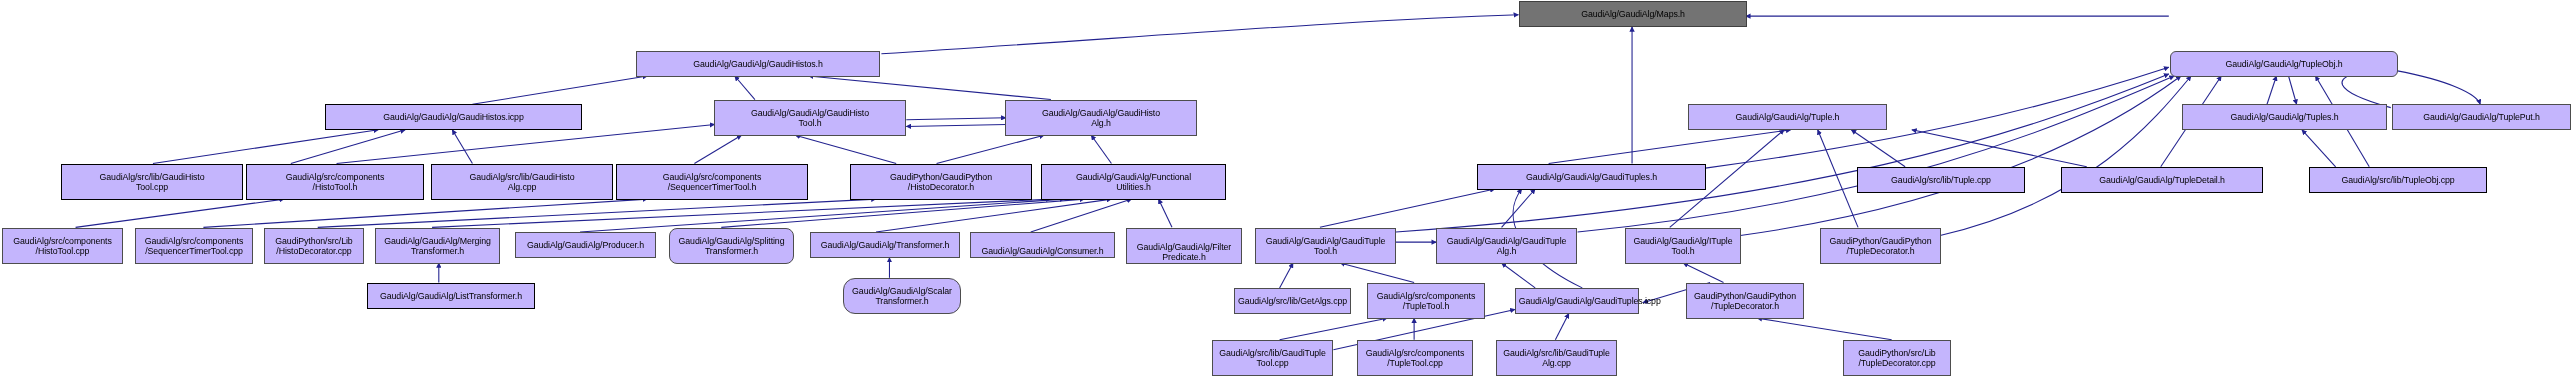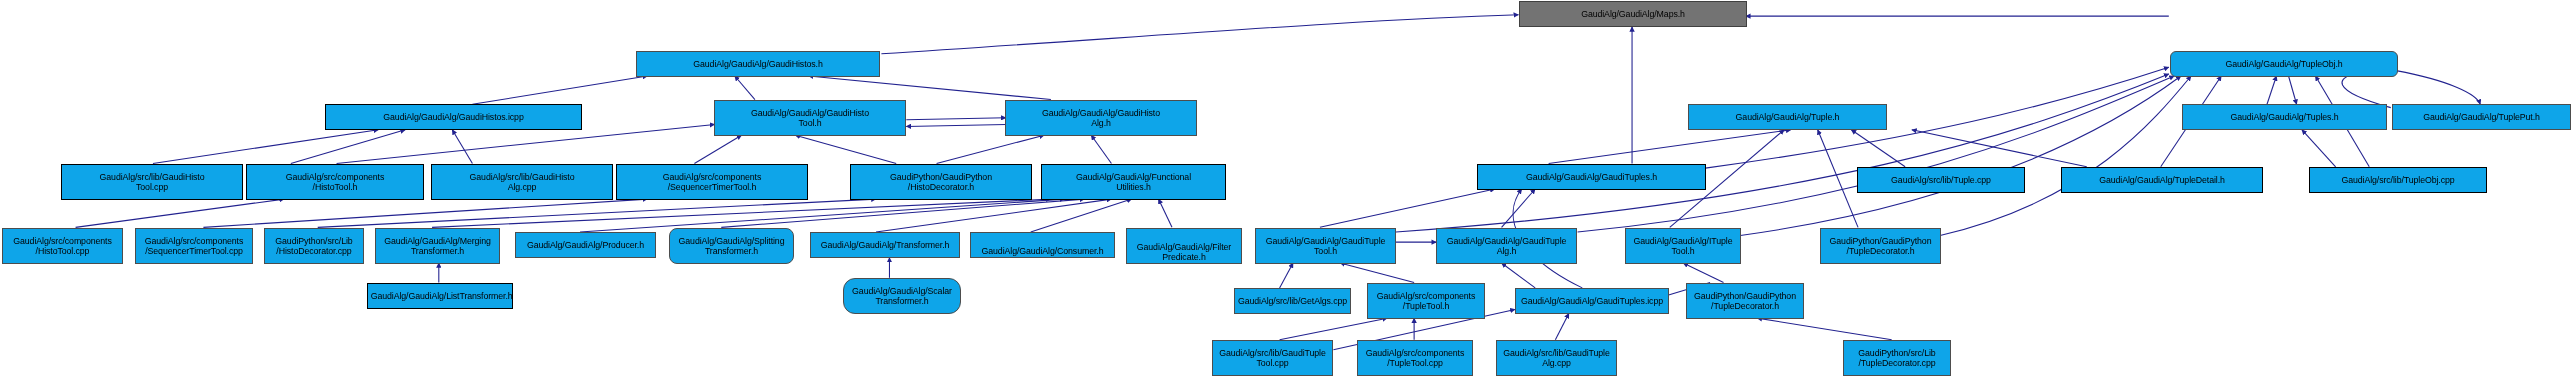--- a/index.html
+++ b/index.html
@@ -10,21 +10,21 @@
     width:2576px;
     height:376px;
     background:#ffffff;
     overflow:hidden;
   }
   #edges{position:absolute;left:0;top:0;width:2576px;height:376px;}
   .node{
     position:absolute;
     box-sizing:border-box;
     border:0.7px solid #000000;
-    background:#0ea5e9;
+    background:#c4b5fd;
     color:#000000;
     font-family:"Liberation Sans",sans-serif;
     font-size:8.8px;
     line-height:10px;
     text-align:center;
     display:flex;
     align-items:center;
     justify-content:center;
     white-space:pre-line;
     padding:0.7px 2.7px;
@@ -155,27 +155,27 @@
       <div class="node thick" style="left: 1126px; top: 228px; width: 116px; height: 36px; align-items: flex-end;"><span>GaudiAlg/GaudiAlg/Filter
 Predicate.h</span></div>
       <div class="node thick" style="left: 1255px; top: 228px; width: 141px; height: 36px;"><span>GaudiAlg/GaudiAlg/GaudiTuple
 Tool.h</span></div>
       <div class="node thick" style="left: 1436px; top: 228px; width: 141px; height: 36px;"><span>GaudiAlg/GaudiAlg/GaudiTuple
 Alg.h</span></div>
       <div class="node thick" style="left: 1625px; top: 228px; width: 116px; height: 36px;"><span>GaudiAlg/GaudiAlg/ITuple
 Tool.h</span></div>
       <div class="node thick" style="left: 1820px; top: 228px; width: 121px; height: 36px;"><span>GaudiPython/GaudiPython
 /TupleDecorator.h</span></div>
-      <div class="node" style="left: 367px; top: 283px; width: 146px; height: 25.6px;"><span>GaudiAlg/GaudiAlg/ListTransformer.h</span></div>
+      <div class="node" style="left: 367px; top: 283px; width: 168px; height: 25.6px;"><span>GaudiAlg/GaudiAlg/ListTransformer.h</span></div>
       <div class="node thick" style="left: 843px; top: 278px; width: 118px; height: 36px; border-radius: 12px;"><span>GaudiAlg/GaudiAlg/Scalar
 Transformer.h</span></div>
       <div class="node thick" style="left: 1234px; top: 288px; width: 117px; height: 25.6px;"><span>GaudiAlg/src/lib/GetAlgs.cpp</span></div>
       <div class="node thick" style="left: 1367px; top: 283px; width: 118px; height: 36px;"><span>GaudiAlg/src/components
 /TupleTool.h</span></div>
-      <div class="node thick" style="left: 1515px; top: 288px; width: 154px; height: 25.6px;"><span>GaudiAlg/GaudiAlg/GaudiTuples.icpp</span></div>
+      <div class="node thick" style="left: 1515px; top: 288px; width: 124px; height: 25.6px;"><span>GaudiAlg/GaudiAlg/GaudiTuples.icpp</span></div>
       <div class="node thick" style="left: 1686px; top: 283px; width: 118px; height: 36px;"><span>GaudiPython/GaudiPython
 /TupleDecorator.h</span></div>
       <div class="node thick" style="left: 1212px; top: 340px; width: 121px; height: 36px;"><span>GaudiAlg/src/lib/GaudiTuple
 Tool.cpp</span></div>
       <div class="node thick" style="left: 1357px; top: 340px; width: 116px; height: 36px;"><span>GaudiAlg/src/components
 /TupleTool.cpp</span></div>
       <div class="node thick" style="left: 1496px; top: 340px; width: 121px; height: 36px;"><span>GaudiAlg/src/lib/GaudiTuple
 Alg.cpp</span></div>
       <div class="node thick" style="left: 1843px; top: 340px; width: 108px; height: 36px;"><span>GaudiPython/src/Lib
 /TupleDecorator.cpp</span></div>

